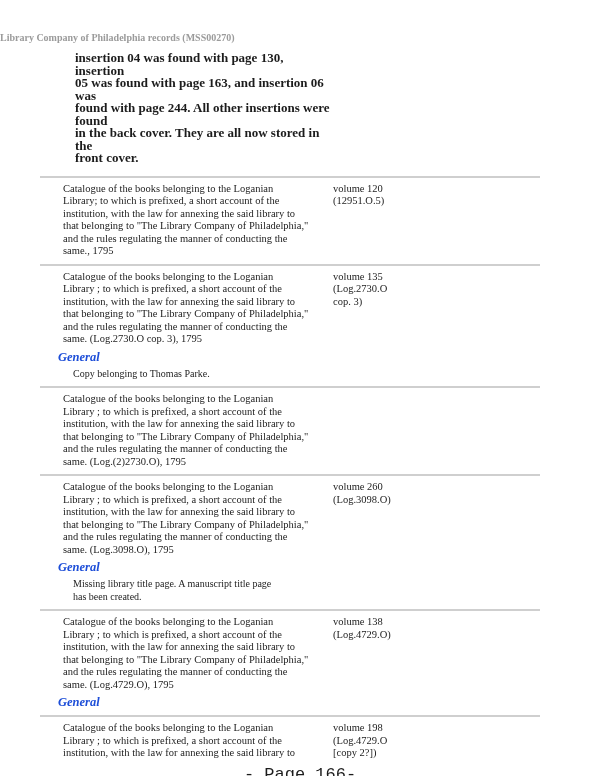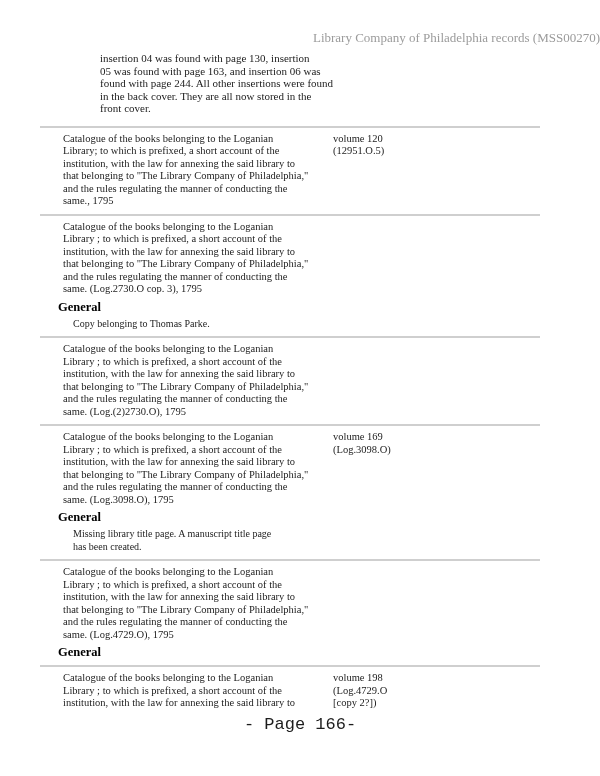--- a/index.html
+++ b/index.html
@@ -9,33 +9,35 @@
     height: 776px;
     position: relative;
     font-family: "Liberation Serif", "DejaVu Serif", serif;
     color: #1c1c1c;
     overflow: hidden;
   }
   .page { width: 600px; height: 776px; }
 
   .doc-header {
     margin-top: 31px;
-    text-align: right;
-    font-size: 13px;
+    text-align: left;
+    font-size: 10px;
     line-height: 13px;
     color: #9b9b9b;
+    font-weight: bold;
   }
 
   .intro {
     margin-top: 8px;
-    margin-left: 100px;
+    margin-left: 75px;
     width: 260px;
-    font-size: 11px;
+    font-size: 13px;
     line-height: 12.5px;
     white-space: pre-line;
+    font-weight: bold;
   }
 
   .content {
     margin-left: 40px;
     width: 500px;
     margin-top: 11px;
   }
 
   .entry {
     border-top: 2px solid #cfcfcf;
@@ -61,21 +63,22 @@
     line-height: 12.5px;
     white-space: pre-line;
   }
 
   .general {
     margin-top: 4px;
     margin-left: 18px;
     font-size: 12.5px;
     line-height: 14px;
     font-weight: bold;
-    color: #000000;
+    color: #1d4ed8;
+    font-style: italic;
   }
 
   .note {
     margin-top: 4px;
     margin-left: 33px;
     width: 280px;
     font-size: 10px;
     line-height: 12.5px;
     white-space: pre-line;
   }
@@ -118,20 +121,23 @@
     </section>
 
     <section class="entry">
       <div class="row">
         <div class="desc">Catalogue of the books belonging to the Loganian
 Library ; to which is prefixed, a short account of the
 institution, with the law for annexing the said library to
 that belonging to "The Library Company of Philadelphia,"
 and the rules regulating the manner of conducting the
 same. (Log.2730.O cop. 3), 1795</div>
+        <div class="vol">volume 135
+(Log.2730.O
+cop. 3)</div>
       </div>
       <h3 class="general">General</h3>
       <div class="note">Copy belonging to Thomas Parke.</div>
     </section>
 
     <section class="entry">
       <div class="row">
         <div class="desc">Catalogue of the books belonging to the Loganian
 Library ; to which is prefixed, a short account of the
 institution, with the law for annexing the said library to
@@ -142,36 +148,38 @@
     </section>
 
     <section class="entry">
       <div class="row">
         <div class="desc">Catalogue of the books belonging to the Loganian
 Library ; to which is prefixed, a short account of the
 institution, with the law for annexing the said library to
 that belonging to "The Library Company of Philadelphia,"
 and the rules regulating the manner of conducting the
 same. (Log.3098.O), 1795</div>
-        <div class="vol">volume 169
+        <div class="vol">volume 260
 (Log.3098.O)</div>
       </div>
       <h3 class="general">General</h3>
       <div class="note">Missing library title page. A manuscript title page
 has been created.</div>
     </section>
 
     <section class="entry">
       <div class="row">
         <div class="desc">Catalogue of the books belonging to the Loganian
 Library ; to which is prefixed, a short account of the
 institution, with the law for annexing the said library to
 that belonging to "The Library Company of Philadelphia,"
 and the rules regulating the manner of conducting the
 same. (Log.4729.O), 1795</div>
+        <div class="vol">volume 138
+(Log.4729.O)</div>
       </div>
       <h3 class="general">General</h3>
     </section>
 
     <section class="entry">
       <div class="row">
         <div class="desc">Catalogue of the books belonging to the Loganian
 Library ; to which is prefixed, a short account of the
 institution, with the law for annexing the said library to</div>
         <div class="vol">volume 198

